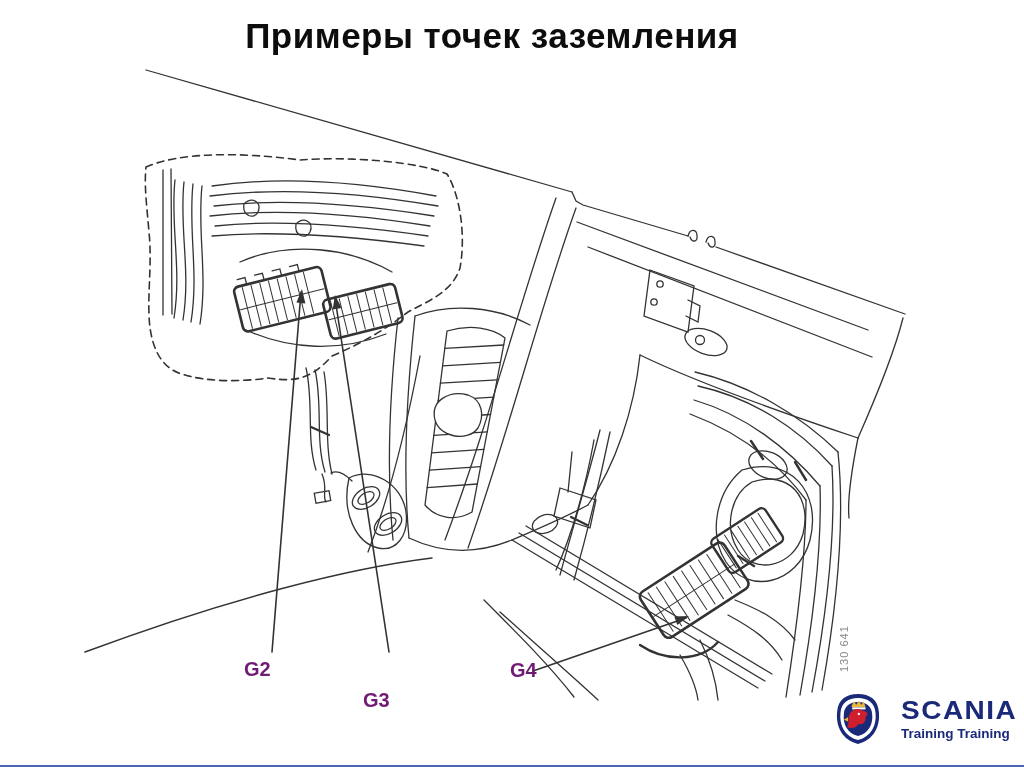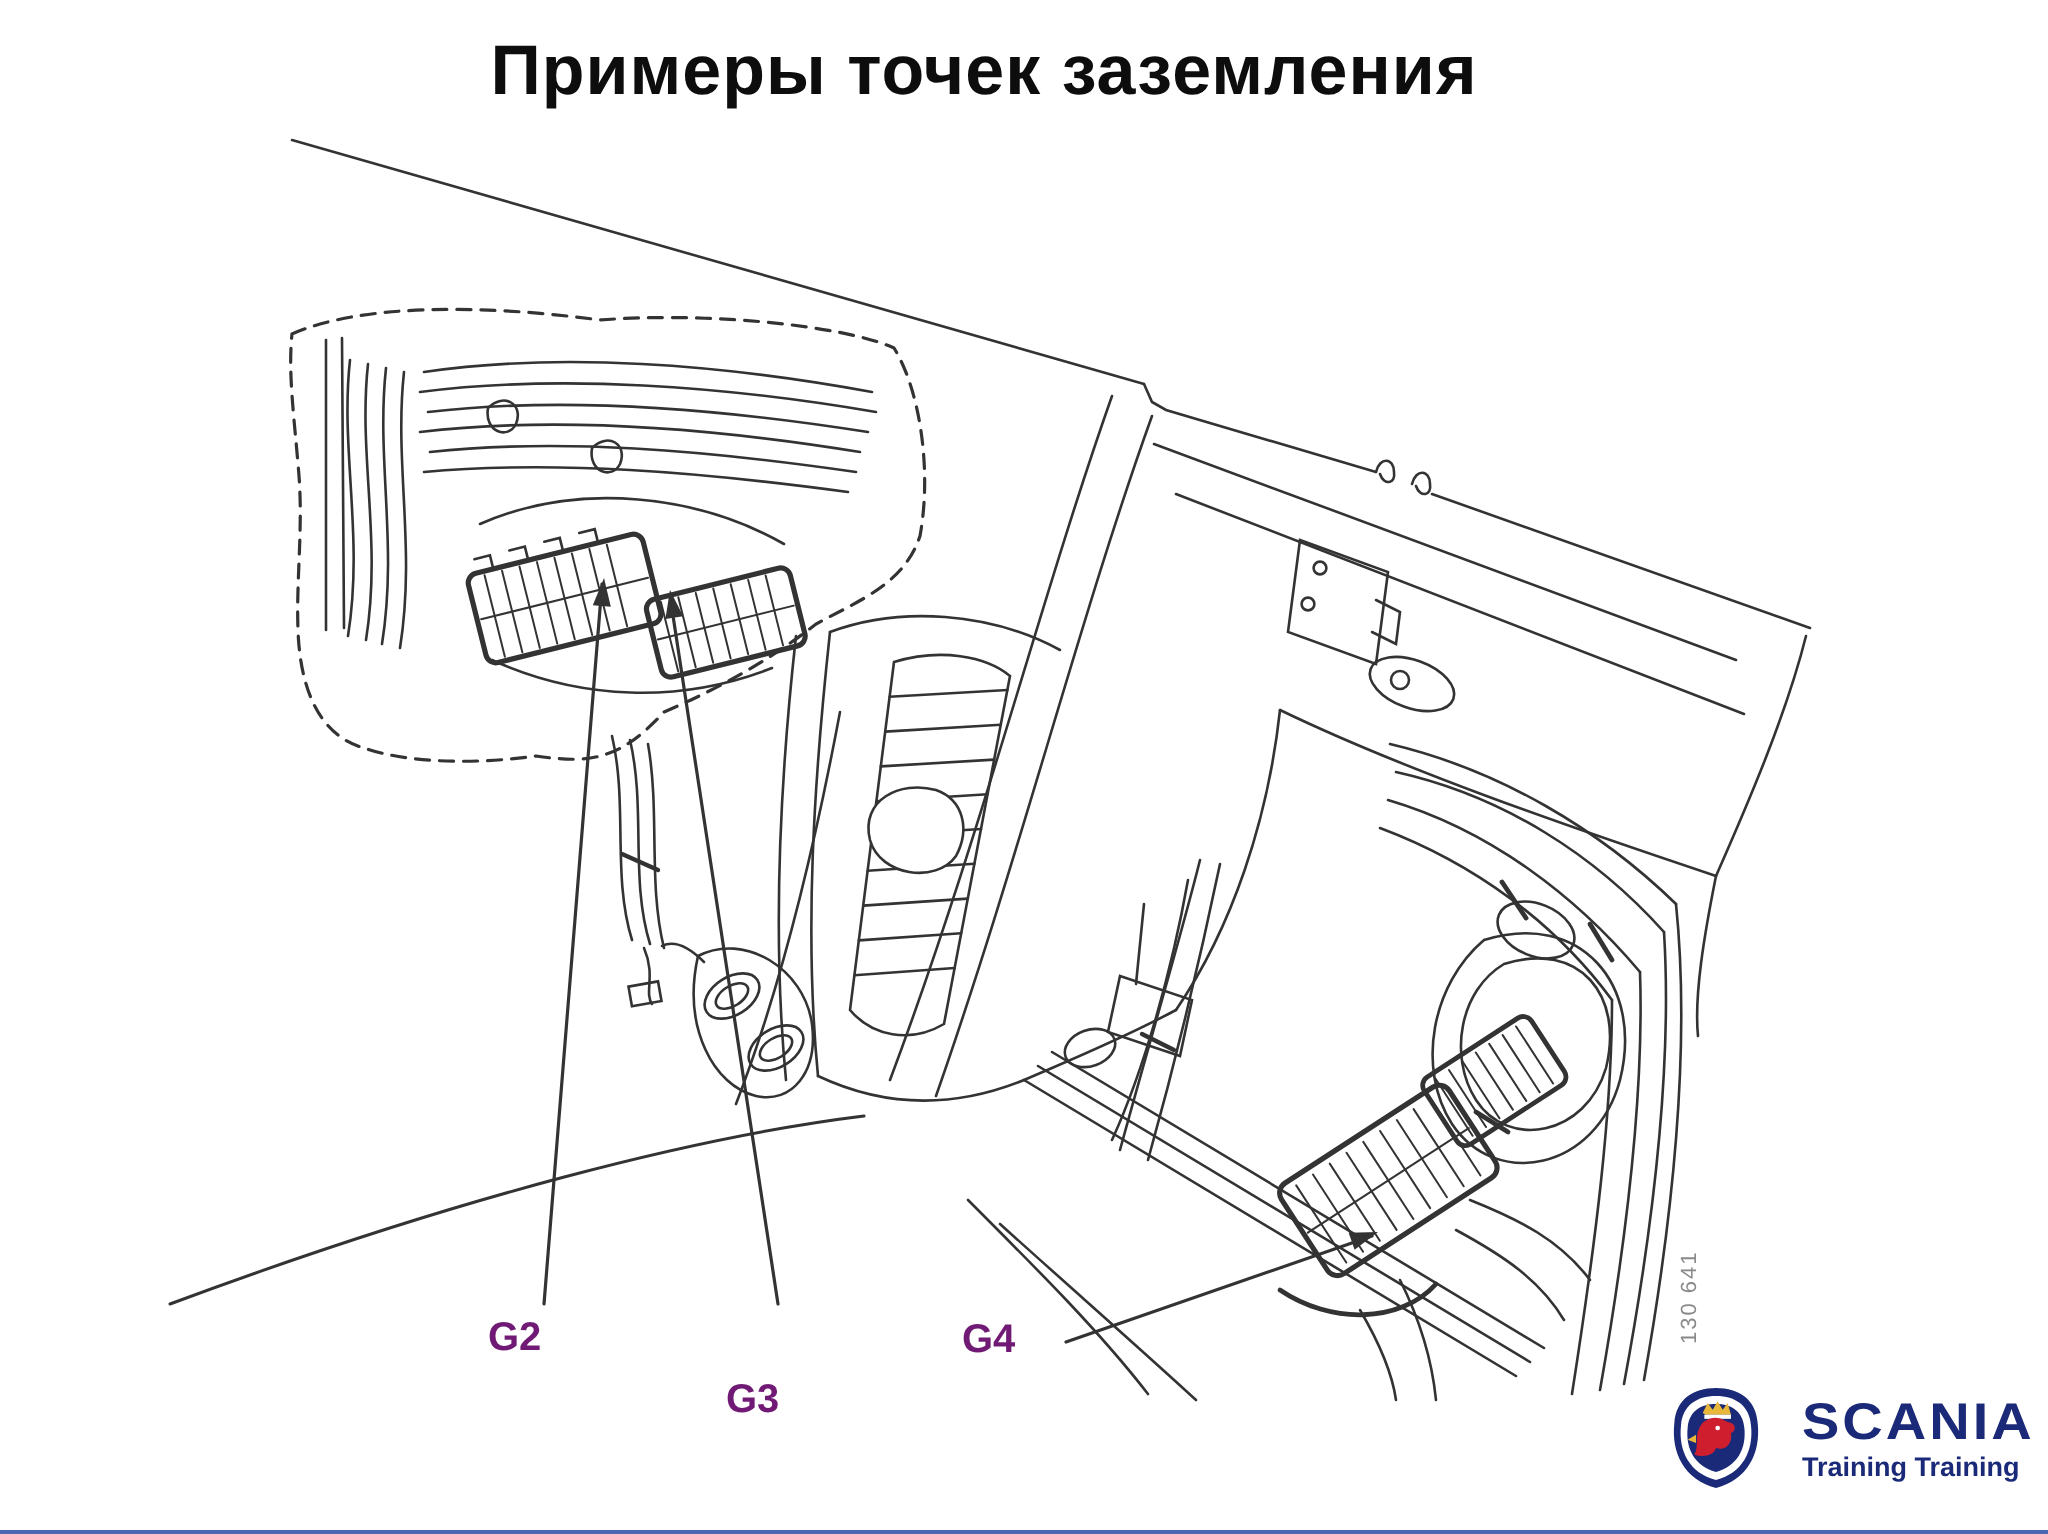--- a/index.html
+++ b/index.html
@@ -12,21 +12,21 @@
     text-align:center;font-size:35px;font-weight:bold;color:#0d0d0d;
     letter-spacing:0.5px;
   }
   .drawing{position:absolute;left:0;top:0;width:1024px;height:767px;}
   .glabel{
     position:absolute;font-size:20px;font-weight:bold;color:#701a75;
     line-height:1;
   }
   .glabel.g2{left:244px;top:659px;}
   .glabel.g3{left:363px;top:690px;}
-  .glabel.g4{left:481px;top:660px;text-align:center;}
+  .glabel.g4{left:510px;top:660px;text-align:center;}
   .figcode{font-size:11px;fill:#8a8a8a;letter-spacing:1px;}
   .logo{
     position:absolute;left:833px;top:690px;display:flex;align-items:center;gap:6px;
   }
   .logo-badge{width:50px;height:58px;}
   .logo-text{display:flex;flex-direction:column;line-height:1;margin-left:12px;}
   .brand{
     font-size:28px;font-weight:bold;color:#1b2a78;letter-spacing:1.5px;
     transform:scaleY(0.92);
   }

